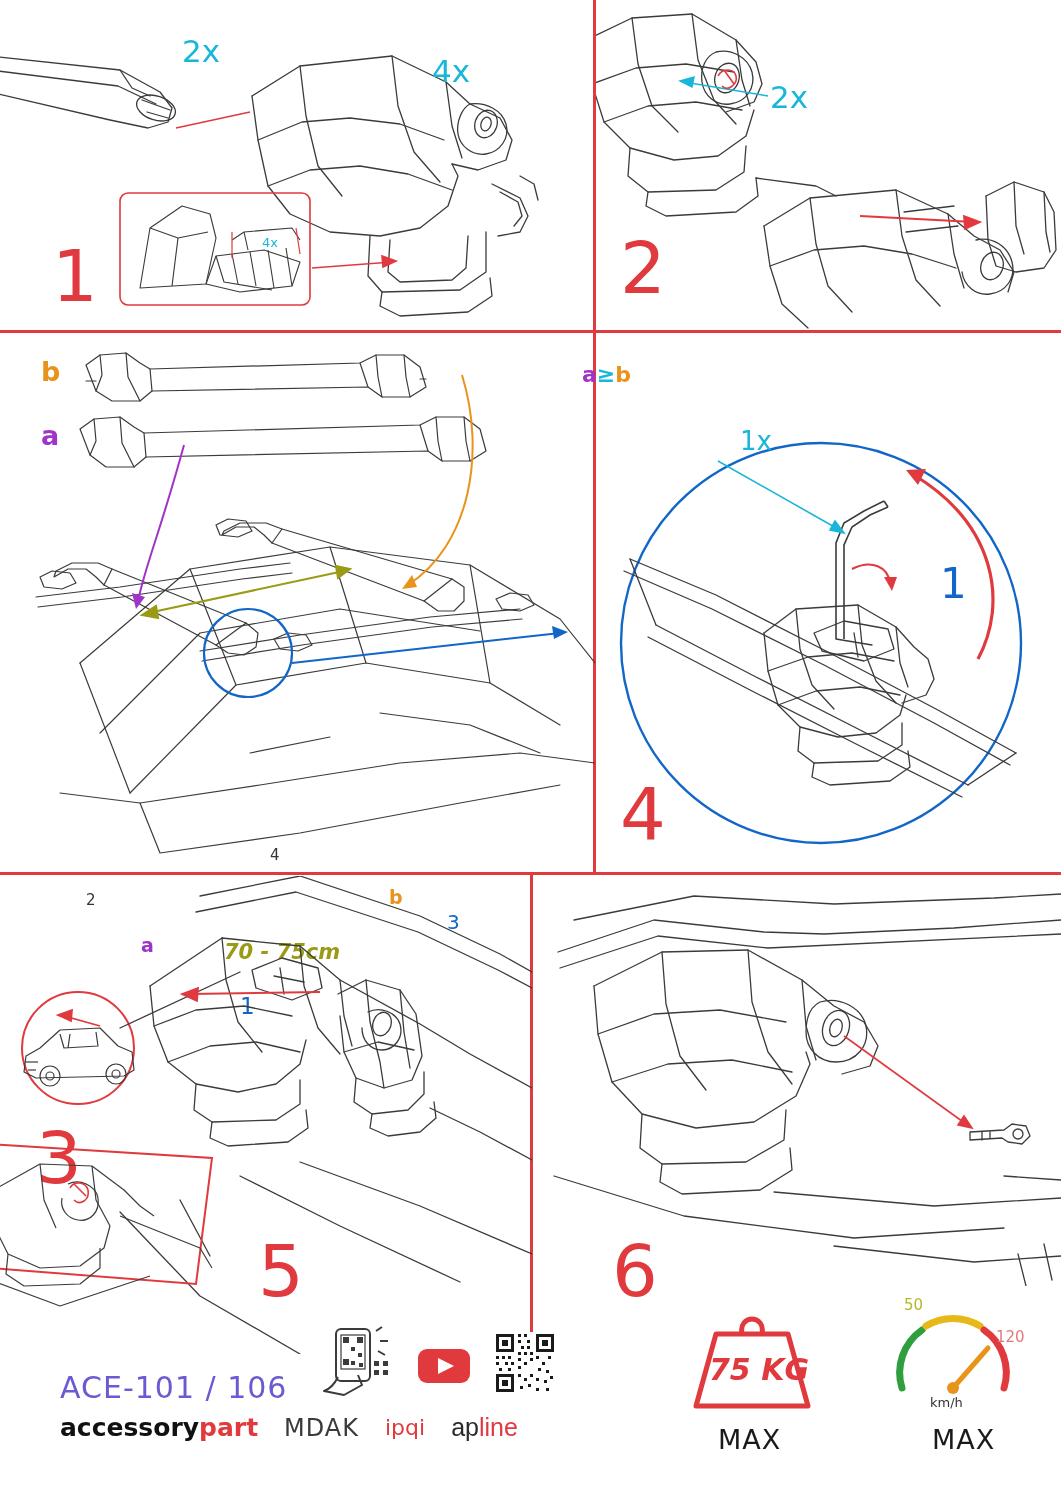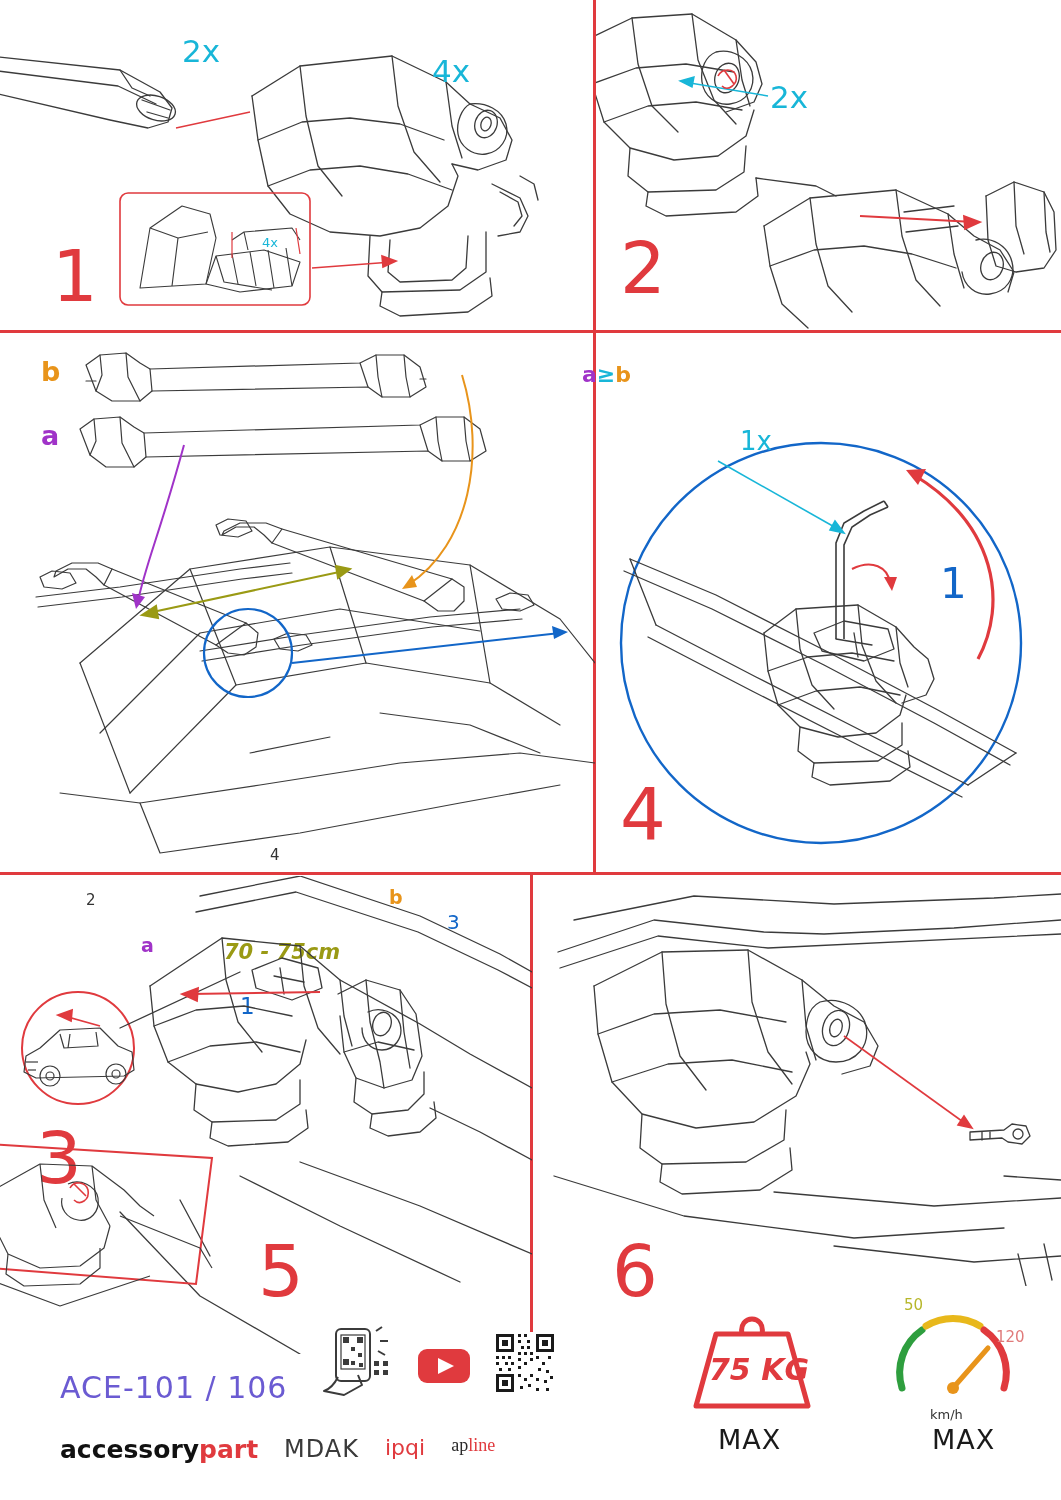--- a/index.html
+++ b/index.html
@@ -72,44 +72,45 @@
     width: 470px;
   }
   .brand-code {
     color: #6b5bd2;
     font-size: 30px;
     font-family: "DejaVu Sans", sans-serif;
     letter-spacing: 1px;
   }
   .brand-row {
     display: flex;
+    align-items: center;
     gap: 26px;
-    margin-top: 30px;
+    margin-top: 8px;
   }
   .brand-name {
     font-size: 25px;
     font-weight: bold;
     font-family: "DejaVu Sans", sans-serif;
   }
   .brand-name .b1 { color: #111; }
   .brand-name .b2 { color: #e03a3e; }
   .brand-mdak {
     font-size: 24px;
     color: #3a3a3a;
     font-family: "DejaVu Sans", sans-serif;
     letter-spacing: 1px;
   }
   .brand-ipqi {
     font-size: 22px;
     color: #e03a3e;
     font-family: "DejaVu Sans", sans-serif;
   }
   .brand-apline {
-    font-size: 18px;
-    font-family: Liberation Serif, serif;
+    font-size: 25px;
+    font-family: Liberation Sans, sans-serif;
   }
   .brand-apline .ap { color: #2a2a2a; }
   .brand-apline .line { color: #e03a3e; }
   .max-label {
     position: absolute;
     font-size: 27px;
     color: #1a1a1a;
     font-family: "DejaVu Sans", sans-serif;
     letter-spacing: 1px;
   }
@@ -586,16 +587,16 @@
 
   <svg class="art" style="left:888px;top:1292px;" width="130" height="120" viewBox="0 0 130 120">
     <path d="M 14 96 A 52 52 0 0 1 34 38" fill="none" stroke="#2e9e3e" stroke-width="7" stroke-linecap="round"></path>
     <path d="M 38 34 A 52 52 0 0 1 92 34" fill="none" stroke="#e8b81b" stroke-width="7" stroke-linecap="round"></path>
     <path d="M 96 38 A 52 52 0 0 1 116 96" fill="none" stroke="#e03a3e" stroke-width="7" stroke-linecap="round"></path>
     <circle cx="65" cy="96" r="6" fill="#e8941b"></circle>
     <path d="M 65 96 L 100 56" stroke="#e8941b" stroke-width="5" stroke-linecap="round" fill="none"></path>
   </svg>
   <div class="lbl olive" style="left:904px; top:1298px; font-size:15px; color:#b7b72a;">50</div>
   <div class="lbl" style="left:996px; top:1330px; font-size:15px; color:#e07a7a;">120</div>
-  <div class="lbl" style="left:930px; top:1396px; font-size:13px; color:#333;margin-top:12px;">km/h</div>
+  <div class="lbl" style="left:930px; top:1396px; font-size:13px; color:#333;">km/h</div>
   <div class="max-label" style="left:932px; top:1424px;">MAX</div>
 
 </div>
 
 </body></html>

